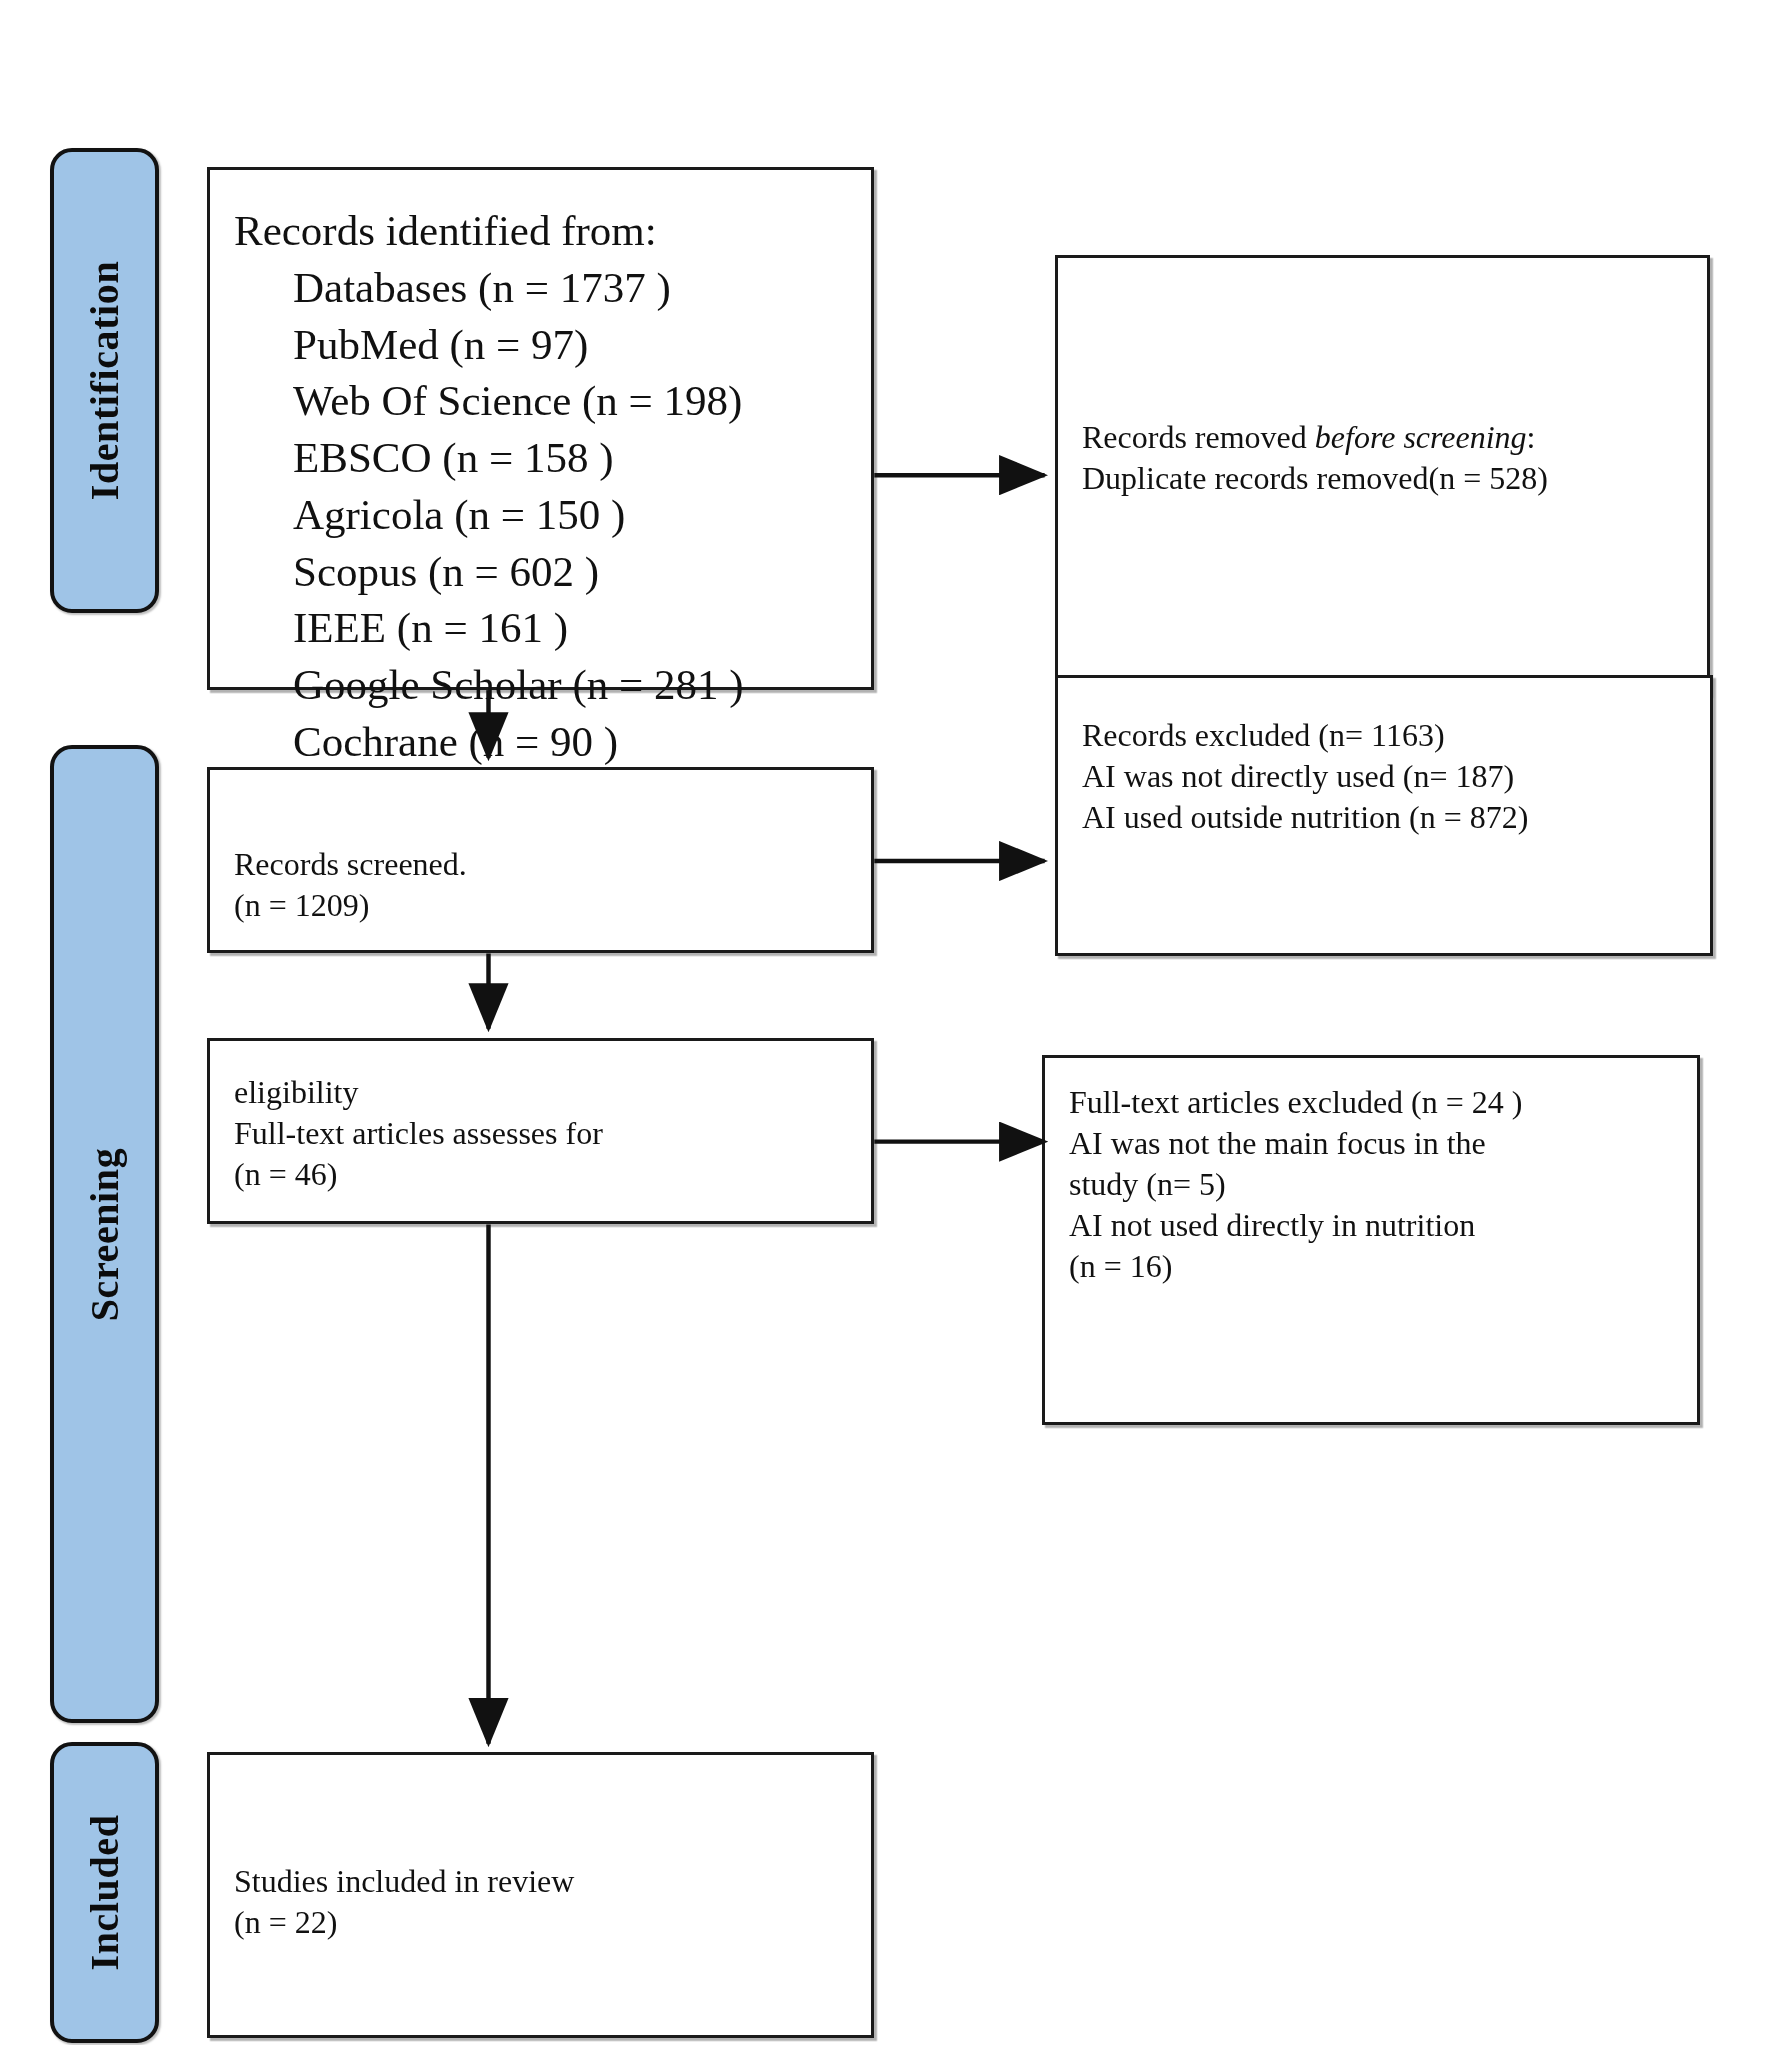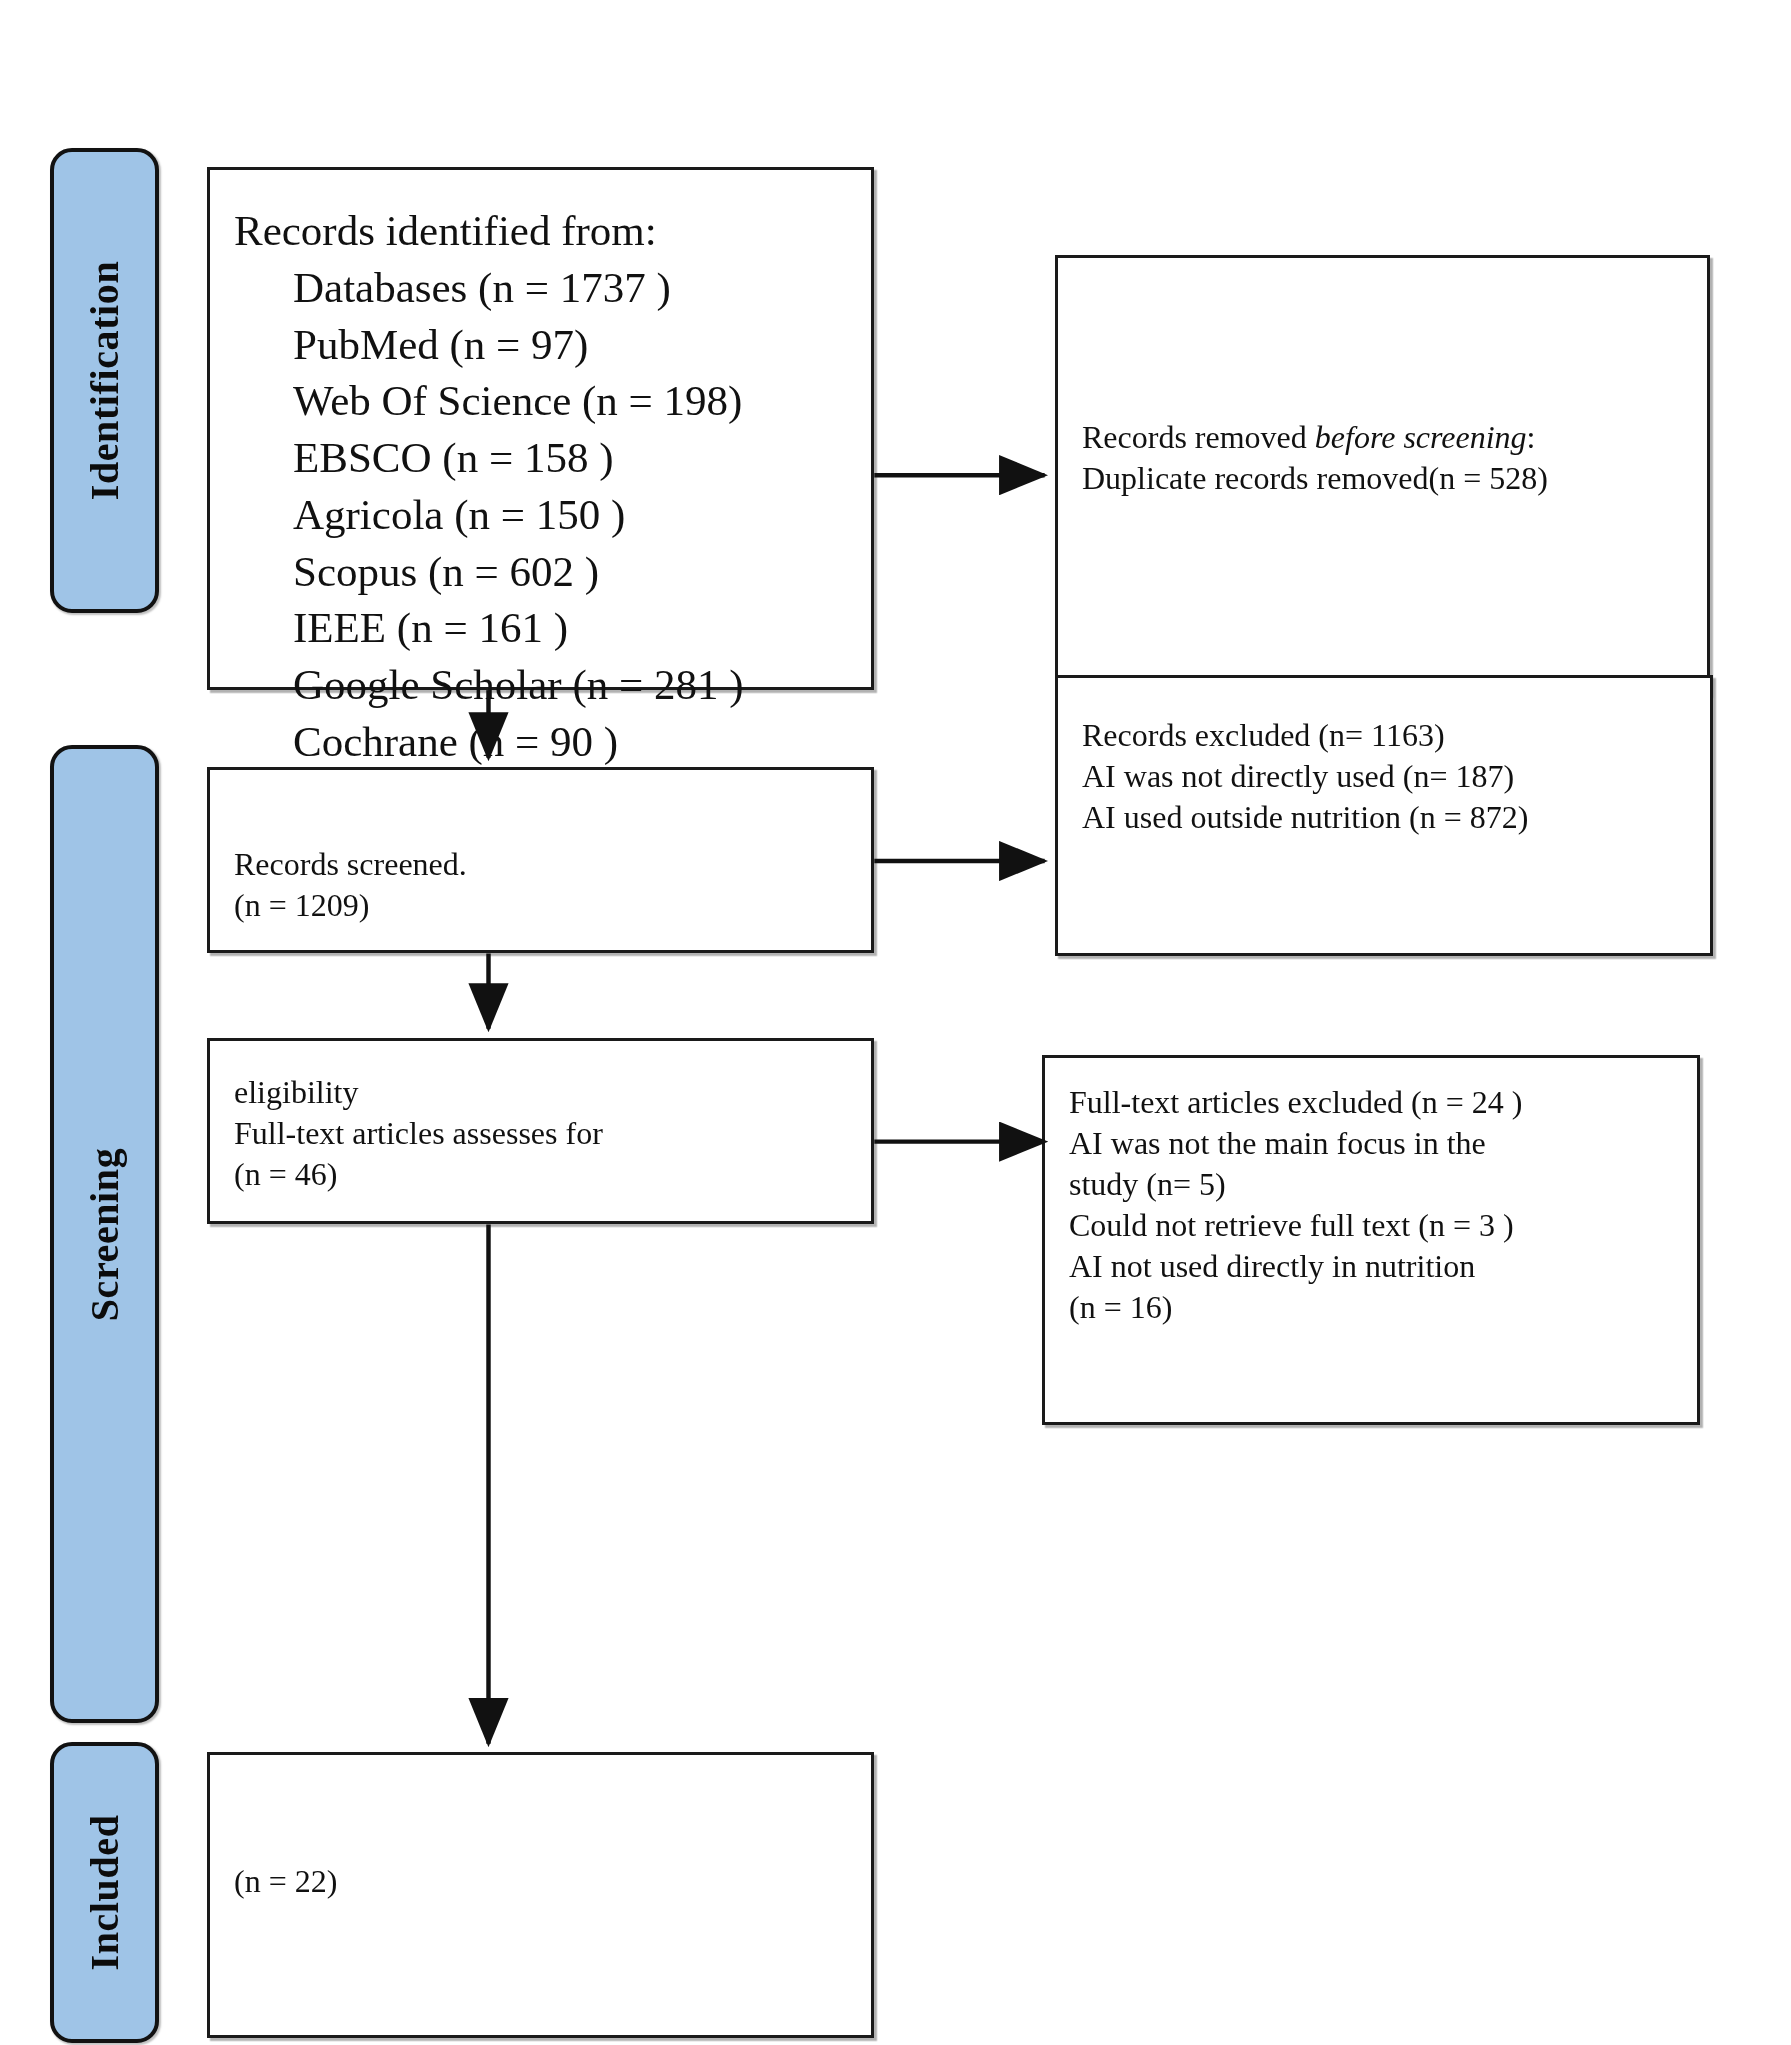--- a/index.html
+++ b/index.html
@@ -139,28 +139,28 @@
       <div class="line">Full-text articles assesses for</div>
       <div class="line">(n = 46)</div>
     </div>
   </div>
 
   <div class="box" id="box-ft-excluded">
     <div class="body">
       <div class="line">Full-text articles excluded (n = 24 )</div>
       <div class="line">AI was not the main focus in the</div>
       <div class="line">study  (n= 5)</div>
-      <div class="line">Could not retrieve full text (n = 3 )</div>
       <div class="line">AI not used directly in nutrition</div>
       <div class="line">(n = 16)</div>
     </div>
   </div>
 
   <div class="box" id="box-included">
     <div class="body">
+      <div class="line">Studies included in review</div>
       <div class="line">(n = 22)</div>
     </div>
   </div>
 
   <svg id="connectors" viewBox="0 0 2810 3208">
     <defs>
       <marker id="ah" markerWidth="11" markerHeight="9" refX="10.2" refY="4.5" orient="auto" markerUnits="strokeWidth">
         <path d="M0,0 L11,4.5 L0,9 Z" fill="#111111"></path>
       </marker>
     </defs>

